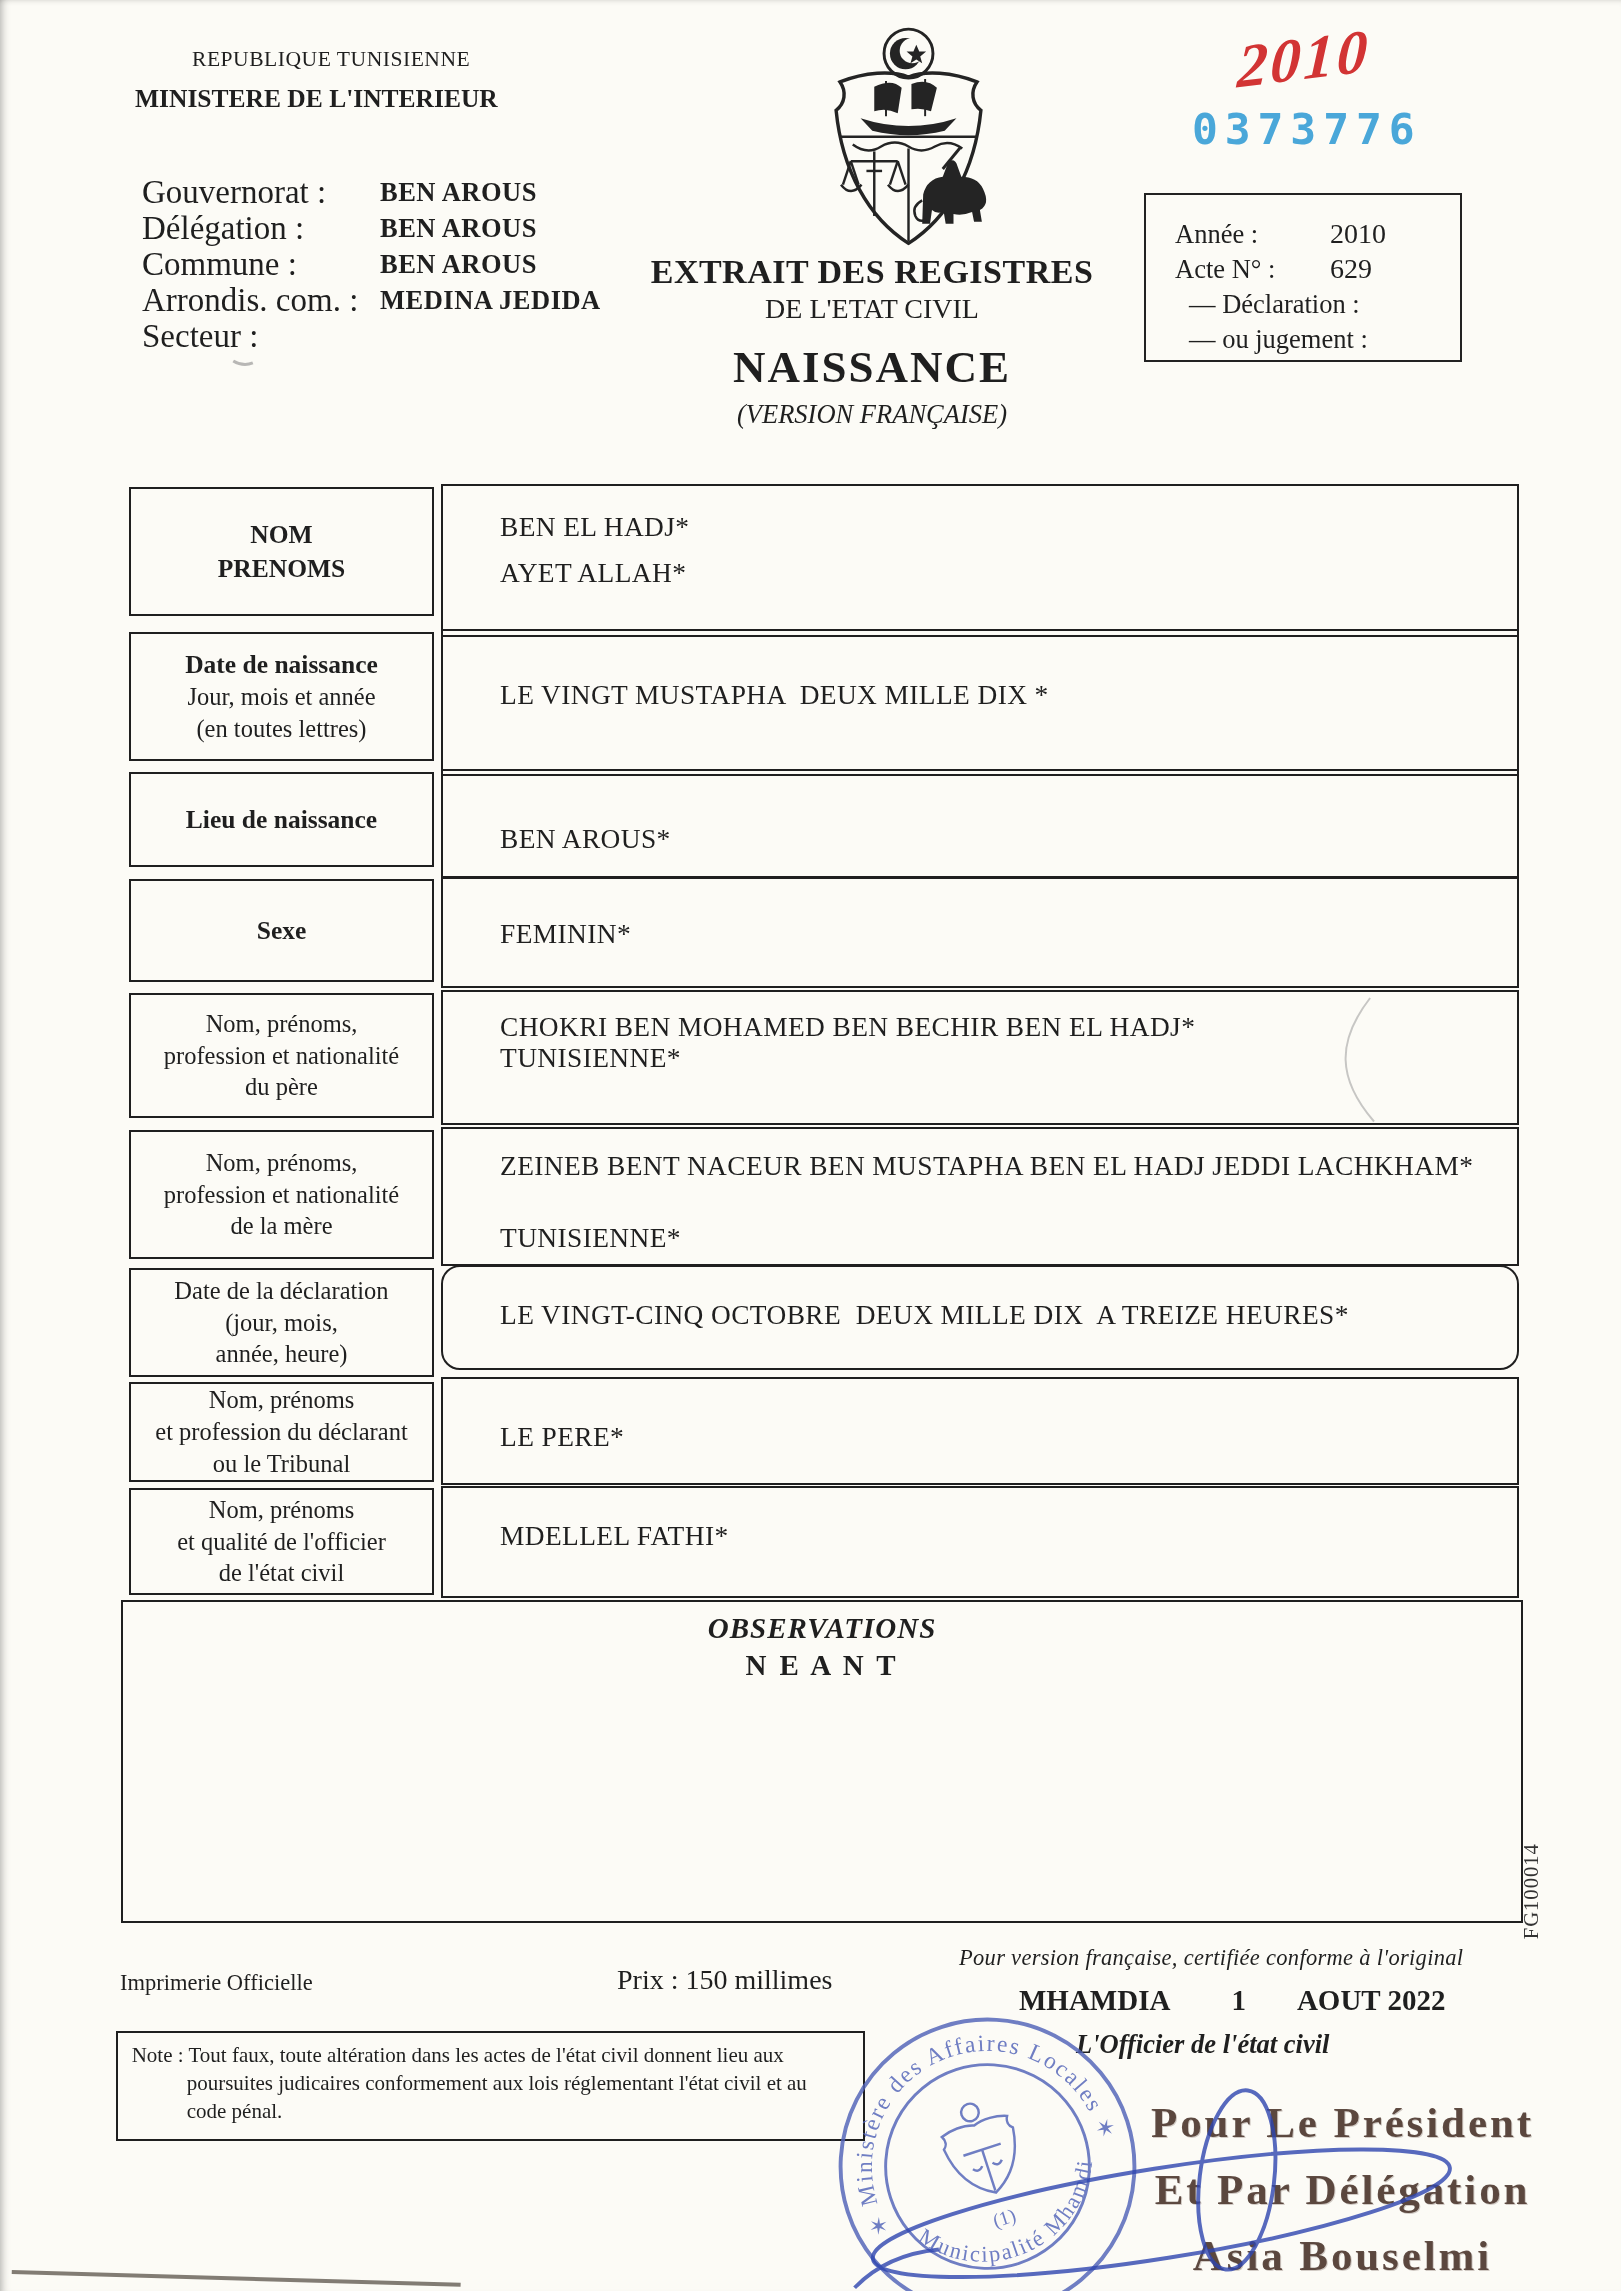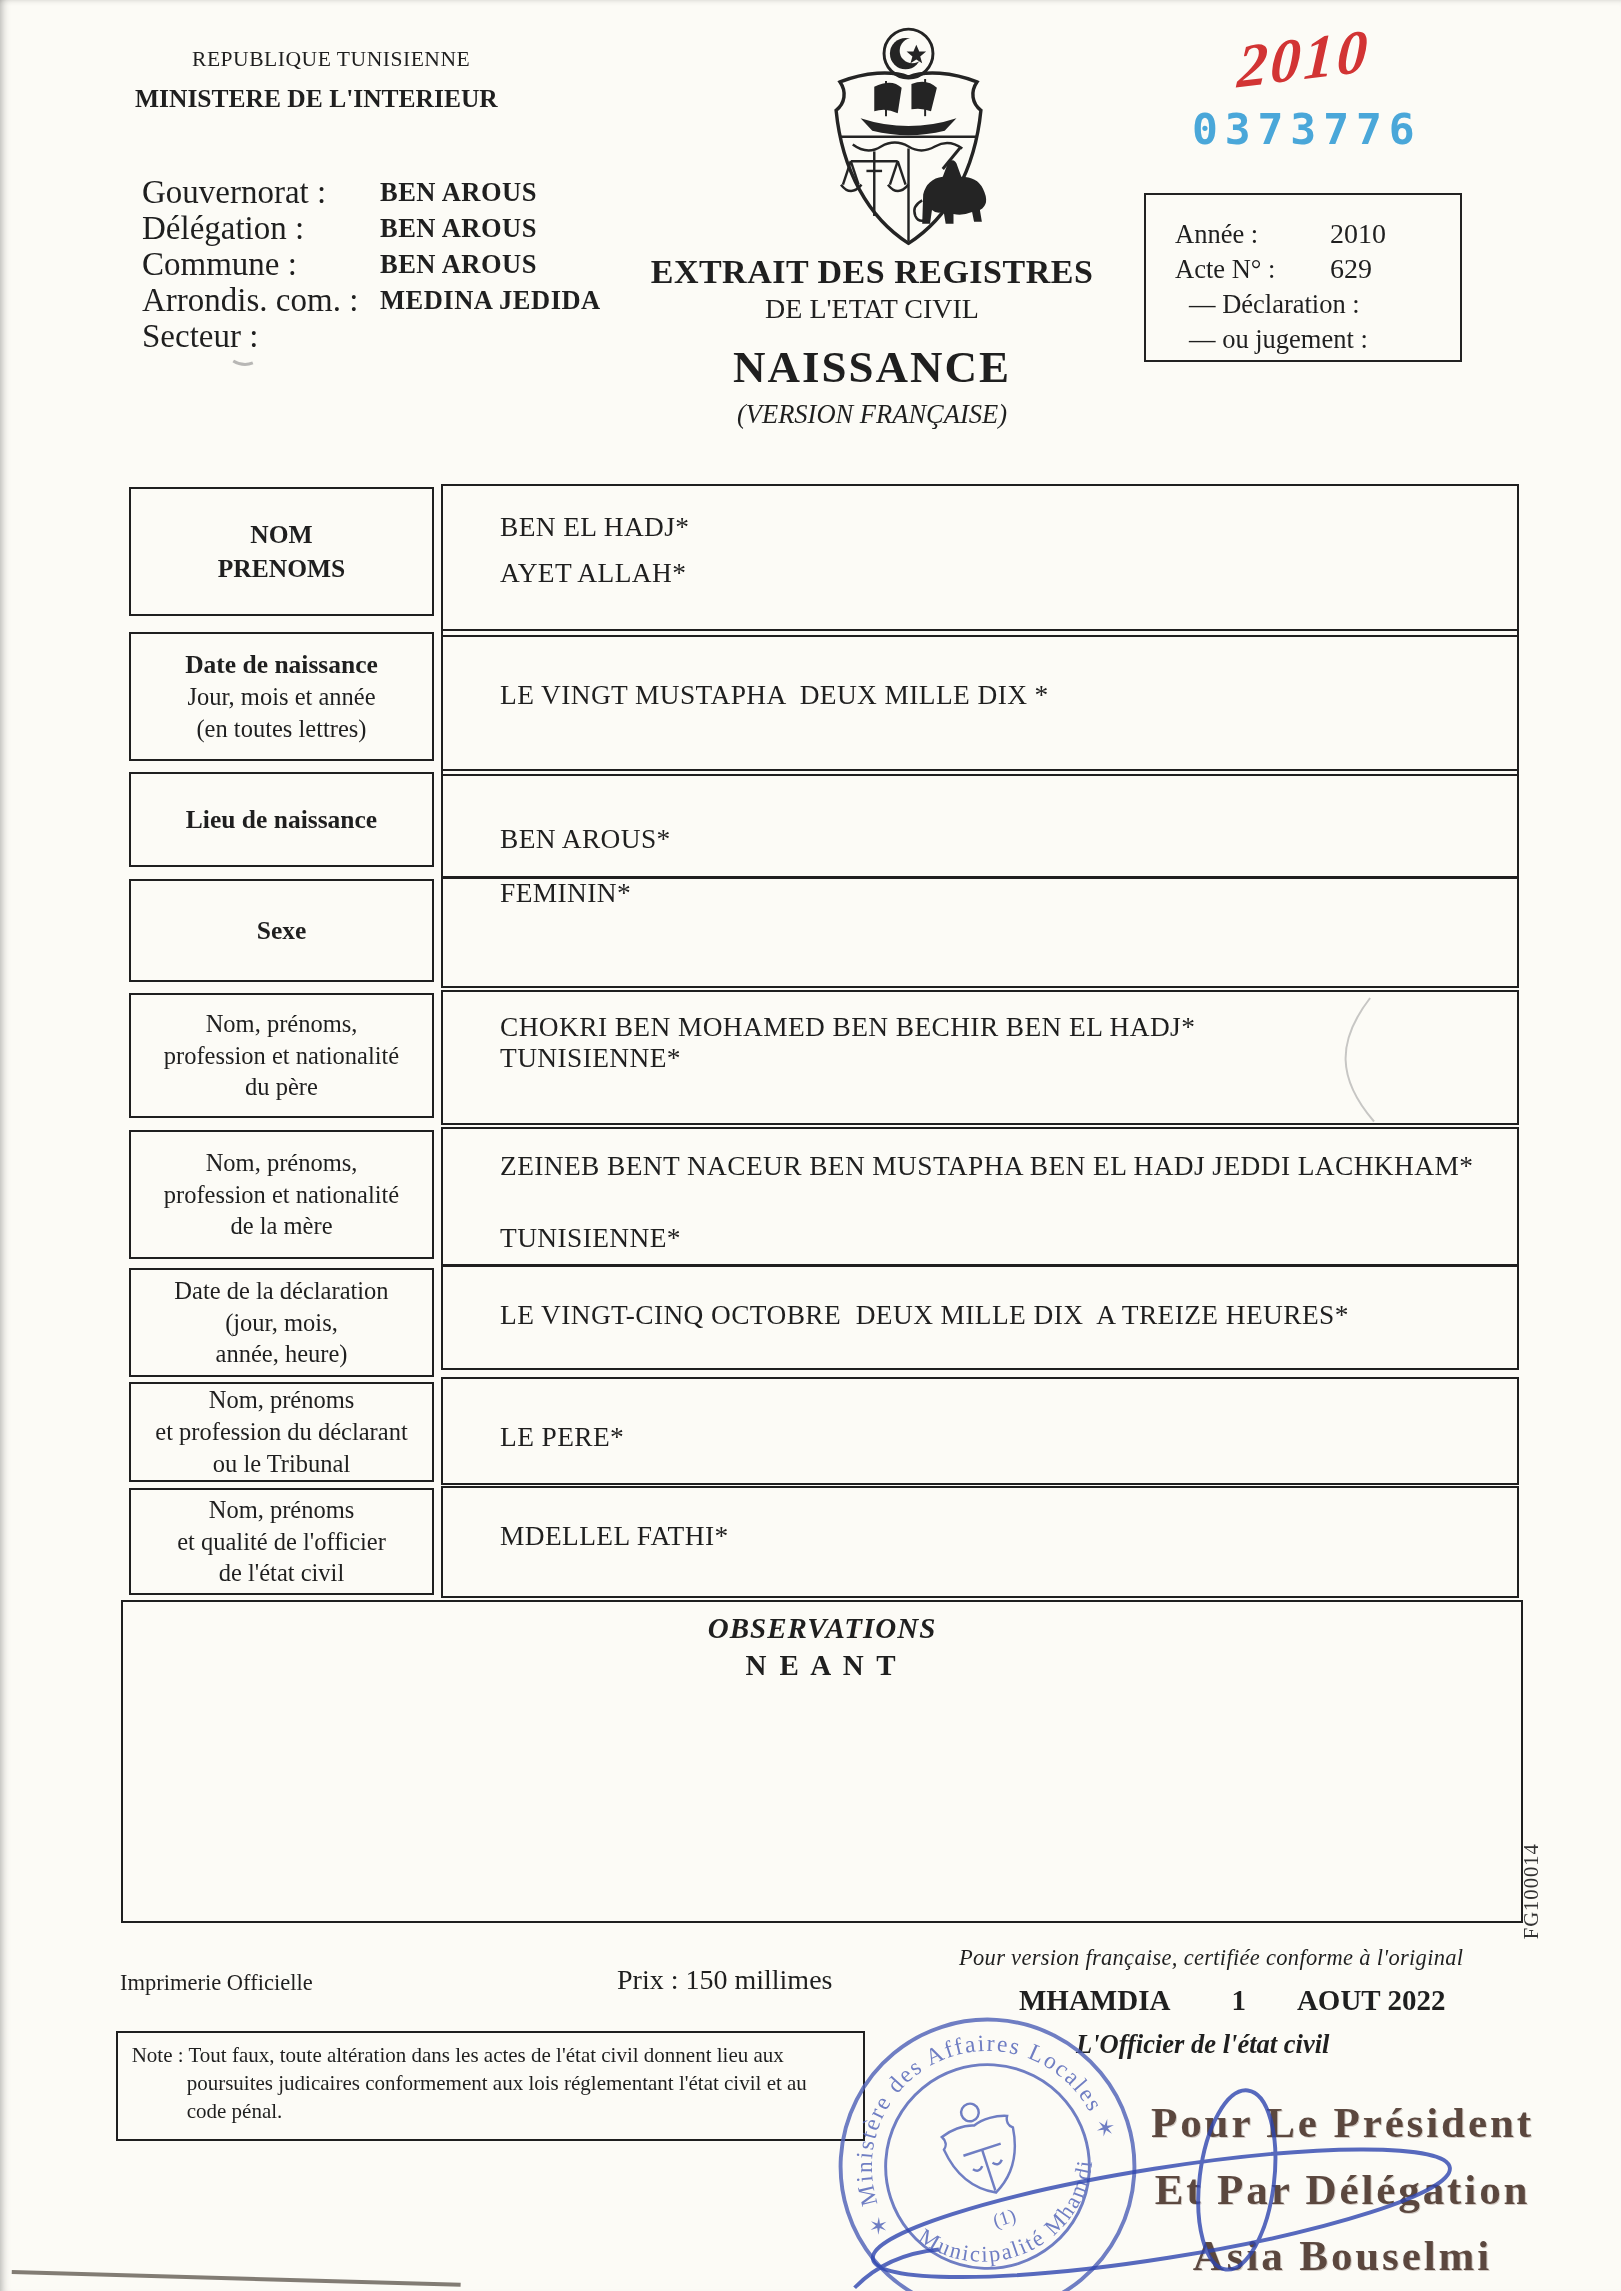--- a/index.html
+++ b/index.html
@@ -171,21 +171,21 @@
   <div class="abs row-label" style="top:772px;height:95px;">
     <div class="lbl b">Lieu de naissance</div>
   </div>
   <div class="abs row-value" style="top:769px;height:110px;padding-top:53px;">
     <div class="val">BEN AROUS*</div>
   </div>
 
   <div class="abs row-label" style="top:879px;height:103px;">
     <div class="lbl b">Sexe</div>
   </div>
-  <div class="abs row-value" style="top:876px;height:112px;">
+  <div class="abs row-value" style="top:876px;height:112px;padding-top:41px;">
     <div class="val">FEMININ*</div>
   </div>
 
   <div class="abs row-label" style="top:993px;height:125px;">
     <div class="lbl">Nom, prénoms,</div>
     <div class="lbl">profession et nationalité</div>
     <div class="lbl">du père</div>
   </div>
   <div class="abs row-value" style="top:990px;height:135px;justify-content:flex-start;padding-top:19.6px;padding-bottom:9.8px;">
     <div class="val">CHOKRI BEN MOHAMED BEN BECHIR BEN EL HADJ*</div>
@@ -200,21 +200,21 @@
   <div class="abs row-value" style="top:1127px;height:139px;justify-content:space-between;padding-top:21.6px;padding-bottom:9.8px;">
     <div class="val">ZEINEB BENT NACEUR BEN MUSTAPHA BEN EL HADJ JEDDI LACHKHAM*</div>
     <div class="val">TUNISIENNE*</div>
   </div>
 
   <div class="abs row-label" style="top:1268px;height:109px;">
     <div class="lbl">Date de la déclaration</div>
     <div class="lbl">(jour, mois,</div>
     <div class="lbl">année, heure)</div>
   </div>
-  <div class="abs row-value" style="top:1265px;height:105px;padding-top:33px;">
+  <div class="abs row-value" style="top:1265px;height:105px;padding-top:33px;border-radius:19px;">
     <div class="val">LE VINGT-CINQ OCTOBRE  DEUX MILLE DIX  A TREIZE HEURES*</div>
   </div>
 
   <div class="abs row-label" style="top:1382px;height:100px;">
     <div class="lbl">Nom, prénoms</div>
     <div class="lbl">et profession du déclarant</div>
     <div class="lbl">ou le Tribunal</div>
   </div>
   <div class="abs row-value" style="top:1377px;height:108px;padding-top:43px;">
     <div class="val">LE PERE*</div>

